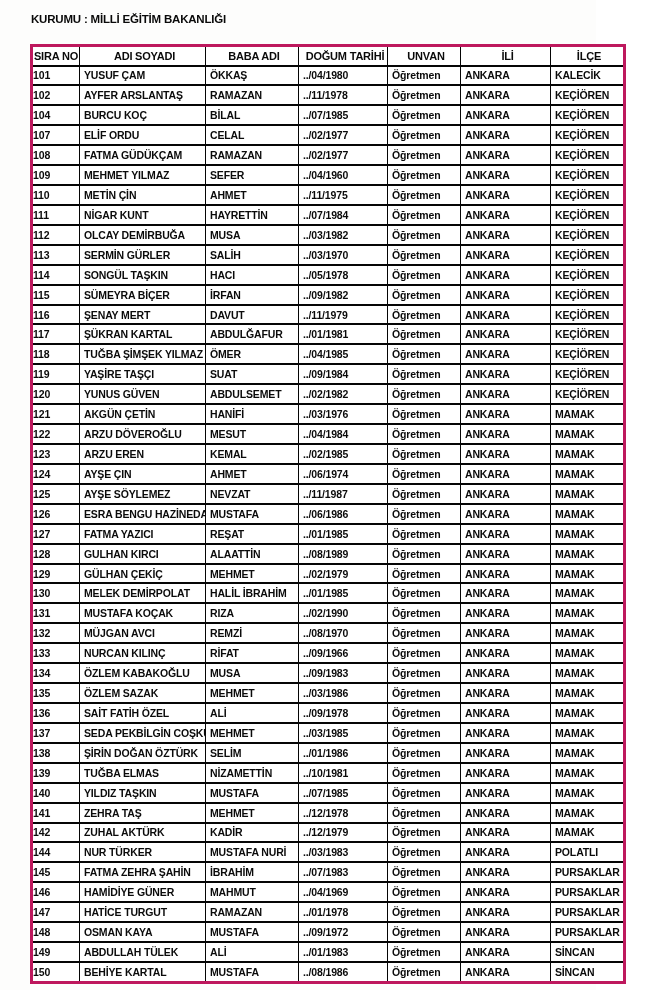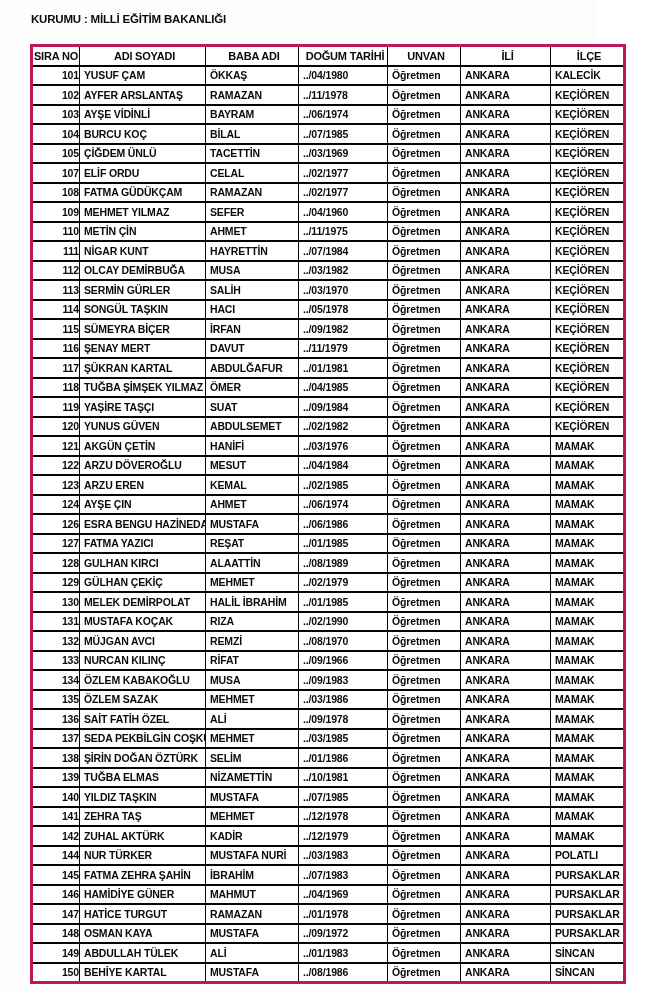--- a/index.html
+++ b/index.html
@@ -50,21 +50,21 @@
     letter-spacing: -0.2px;
     border-bottom-width: 2.5px;
   }
   tbody tr { height: 18.4px; }
   td {
     font-size: 10.5px;
     font-weight: 700;
     letter-spacing: -0.15px;
     padding: 0 0 0 4px;
   }
-  td.col-0 { text-align: right; padding: 0; }
+  td.col-0 { text-align: left; padding: 0; }
   
   col.c0 { width: 48px; }
   col.c1 { width: 126px; }
   col.c2 { width: 93px; }
   col.c3 { width: 89px; }
   col.c4 { width: 73px; }
   col.c5 { width: 90px; }
   col.c6 { width: 74px; }
 </style>
 </head>
@@ -108,47 +108,29 @@
         <tr>
           <td class="col-0">102</td>
           <td class="col-1">AYFER ARSLANTAŞ</td>
           <td class="col-2">RAMAZAN</td>
           <td class="col-3">../11/1978</td>
           <td class="col-4">Öğretmen</td>
           <td class="col-5">ANKARA</td>
           <td class="col-6">KEÇİÖREN</td>
         </tr>
         <tr>
-          <td class="col-0">103</td>
-          <td class="col-1">AYŞE VİDİNLİ</td>
-          <td class="col-2">BAYRAM</td>
-          <td class="col-3">../06/1974</td>
-          <td class="col-4">Öğretmen</td>
-          <td class="col-5">ANKARA</td>
-          <td class="col-6">KEÇİÖREN</td>
-        </tr>
-        <tr>
           <td class="col-0">104</td>
           <td class="col-1">BURCU KOÇ</td>
           <td class="col-2">BİLAL</td>
           <td class="col-3">../07/1985</td>
           <td class="col-4">Öğretmen</td>
           <td class="col-5">ANKARA</td>
           <td class="col-6">KEÇİÖREN</td>
         </tr>
         <tr>
-          <td class="col-0">105</td>
-          <td class="col-1">ÇİĞDEM ÜNLÜ</td>
-          <td class="col-2">TACETTİN</td>
-          <td class="col-3">../03/1969</td>
-          <td class="col-4">Öğretmen</td>
-          <td class="col-5">ANKARA</td>
-          <td class="col-6">KEÇİÖREN</td>
-        </tr>
-        <tr>
           <td class="col-0">107</td>
           <td class="col-1">ELİF ORDU</td>
           <td class="col-2">CELAL</td>
           <td class="col-3">../02/1977</td>
           <td class="col-4">Öğretmen</td>
           <td class="col-5">ANKARA</td>
           <td class="col-6">KEÇİÖREN</td>
         </tr>
         <tr>
           <td class="col-0">108</td>
@@ -292,20 +274,29 @@
           <td class="col-3">../02/1985</td>
           <td class="col-4">Öğretmen</td>
           <td class="col-5">ANKARA</td>
           <td class="col-6">MAMAK</td>
         </tr>
         <tr>
           <td class="col-0">124</td>
           <td class="col-1">AYŞE ÇIN</td>
           <td class="col-2">AHMET</td>
           <td class="col-3">../06/1974</td>
+          <td class="col-4">Öğretmen</td>
+          <td class="col-5">ANKARA</td>
+          <td class="col-6">MAMAK</td>
+        </tr>
+        <tr>
+          <td class="col-0">125</td>
+          <td class="col-1">AYŞE SÖYLEMEZ</td>
+          <td class="col-2">NEVZAT</td>
+          <td class="col-3">../11/1987</td>
           <td class="col-4">Öğretmen</td>
           <td class="col-5">ANKARA</td>
           <td class="col-6">MAMAK</td>
         </tr>
         <tr>
           <td class="col-0">126</td>
           <td class="col-1">ESRA BENGU HAZİNEDAR</td>
           <td class="col-2">MUSTAFA</td>
           <td class="col-3">../06/1986</td>
           <td class="col-4">Öğretmen</td>

